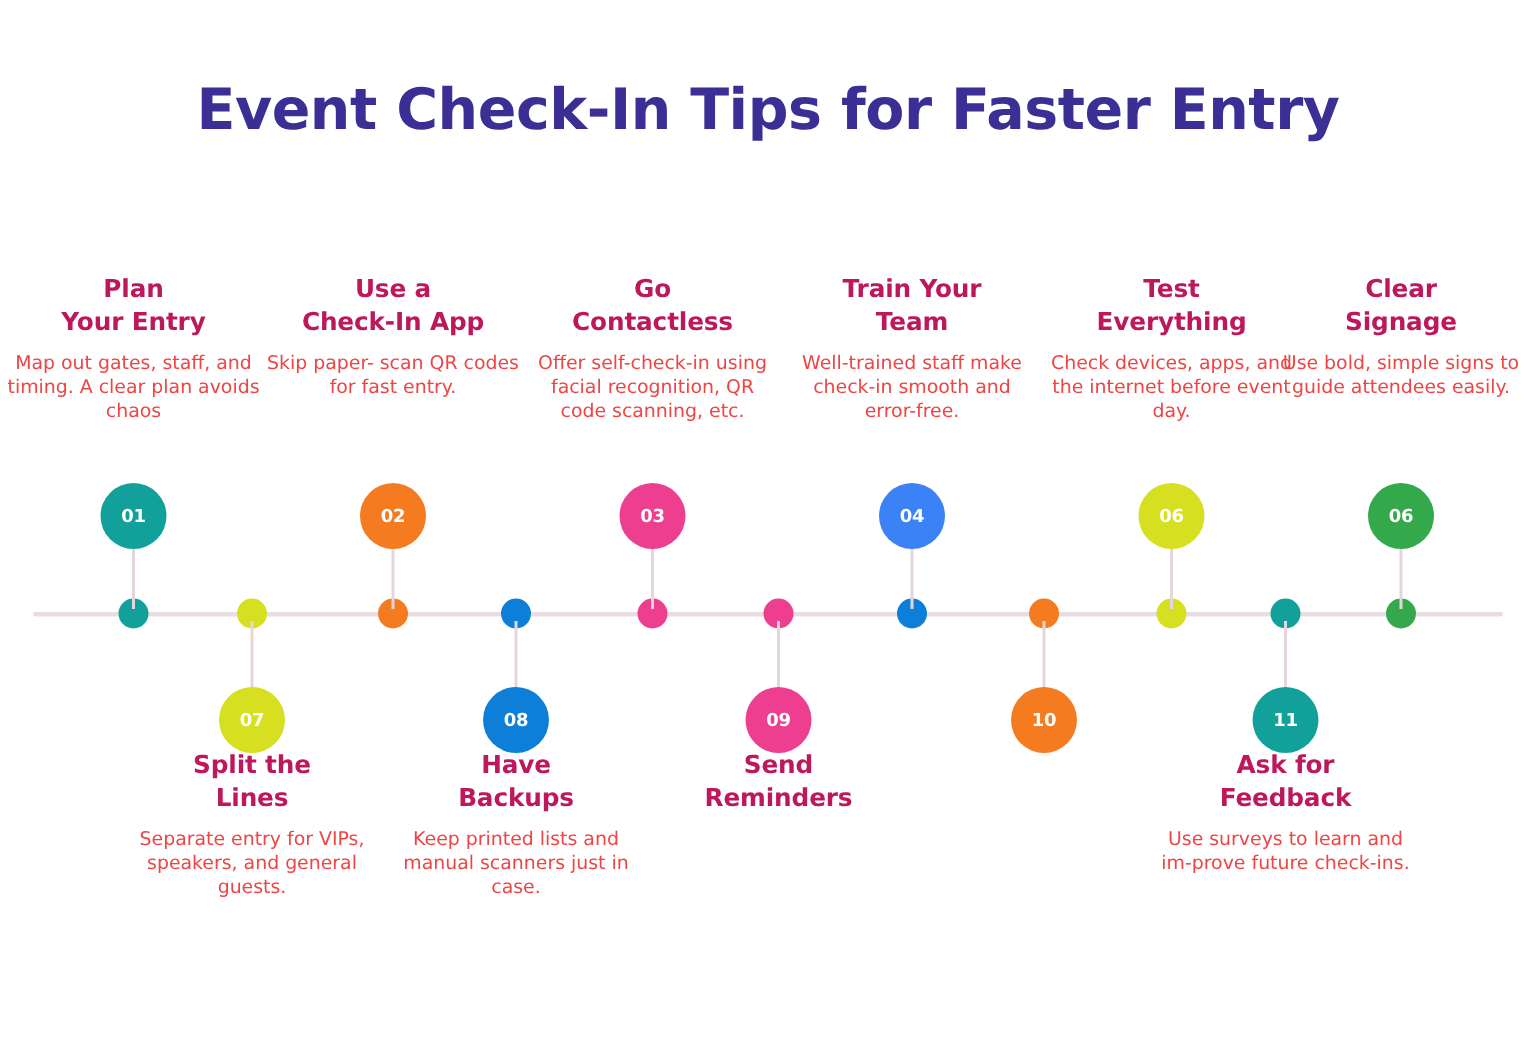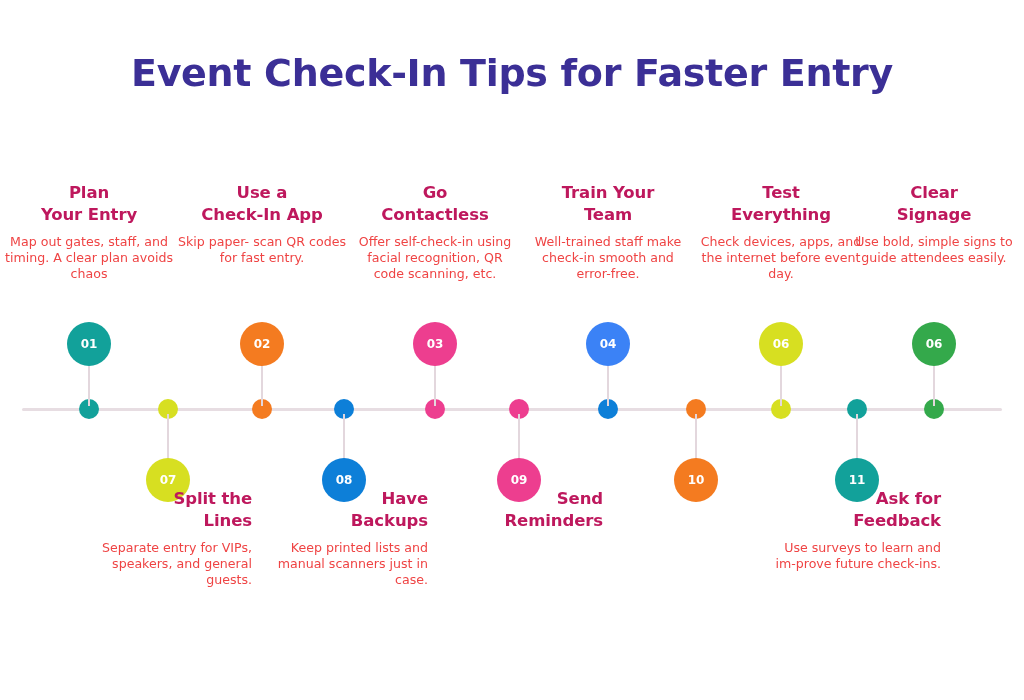--- a/index.html
+++ b/index.html
@@ -115,21 +115,21 @@
   }
 
   
   .node.top .stem { top: 366px; height: 40px; }
   .node.top .badge { top: 322px; }
   .node.top .card  { top: 182px; }
 
   
   .node.bot .stem { top: 414px; height: 45px; }
   .node.bot .badge { top: 458px; }
-  .node.bot .card  { top: 488px; text-align: right; }
+  .node.bot .card  { top: 499px; }
 </style>
 </head>
 <body>
 
 <div id="canvas">
 
   <div class="title">Event Check-In Tips for Faster Entry</div>
 
   <div class="axis"></div>
 

